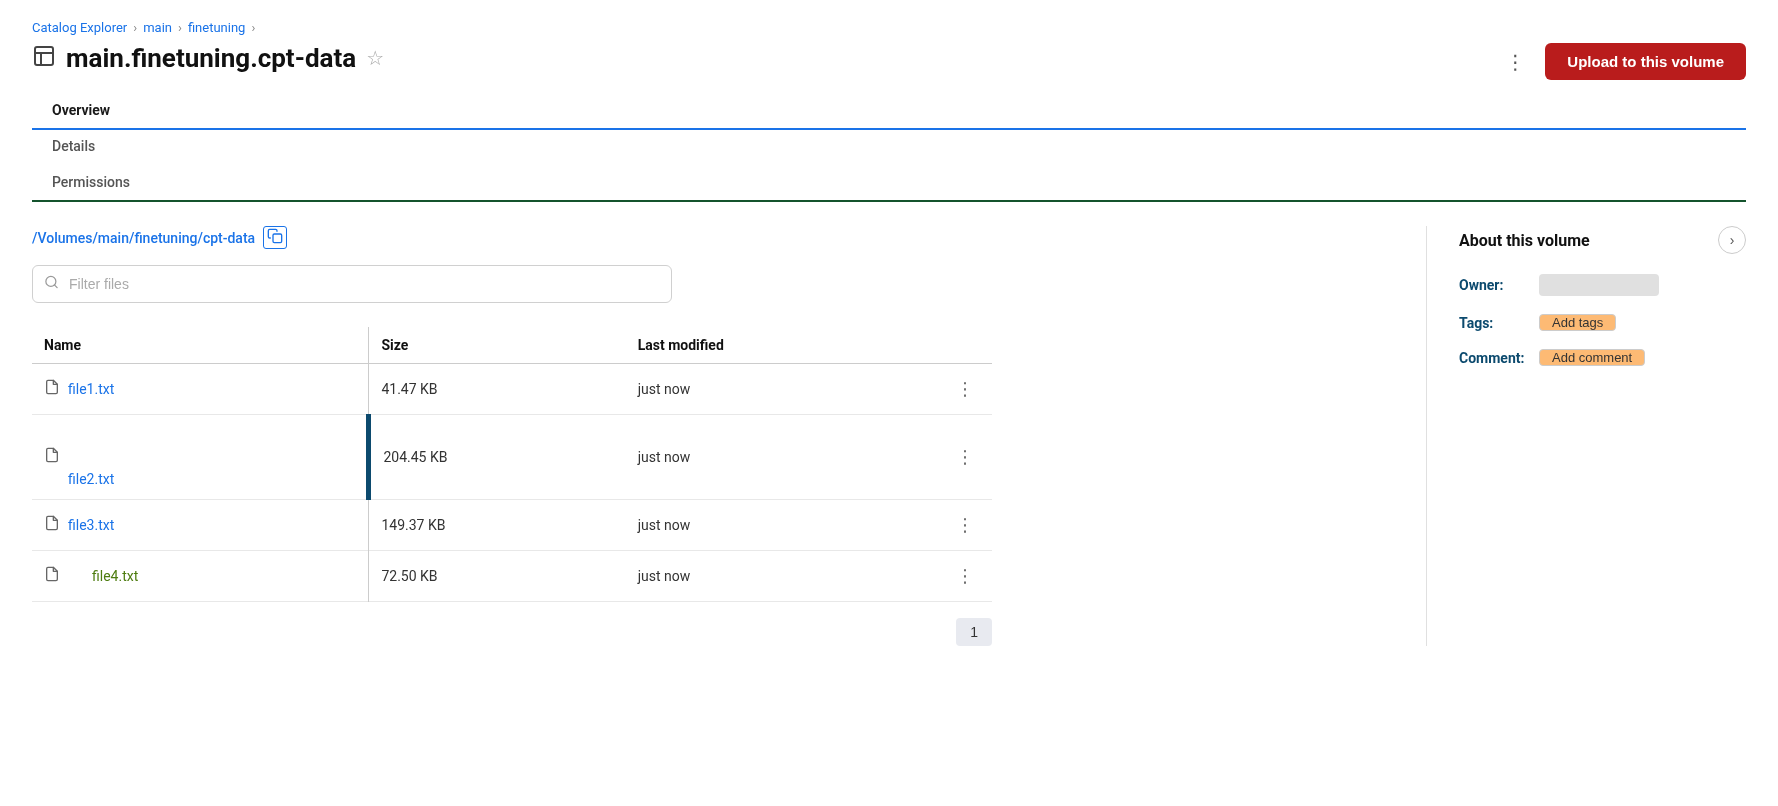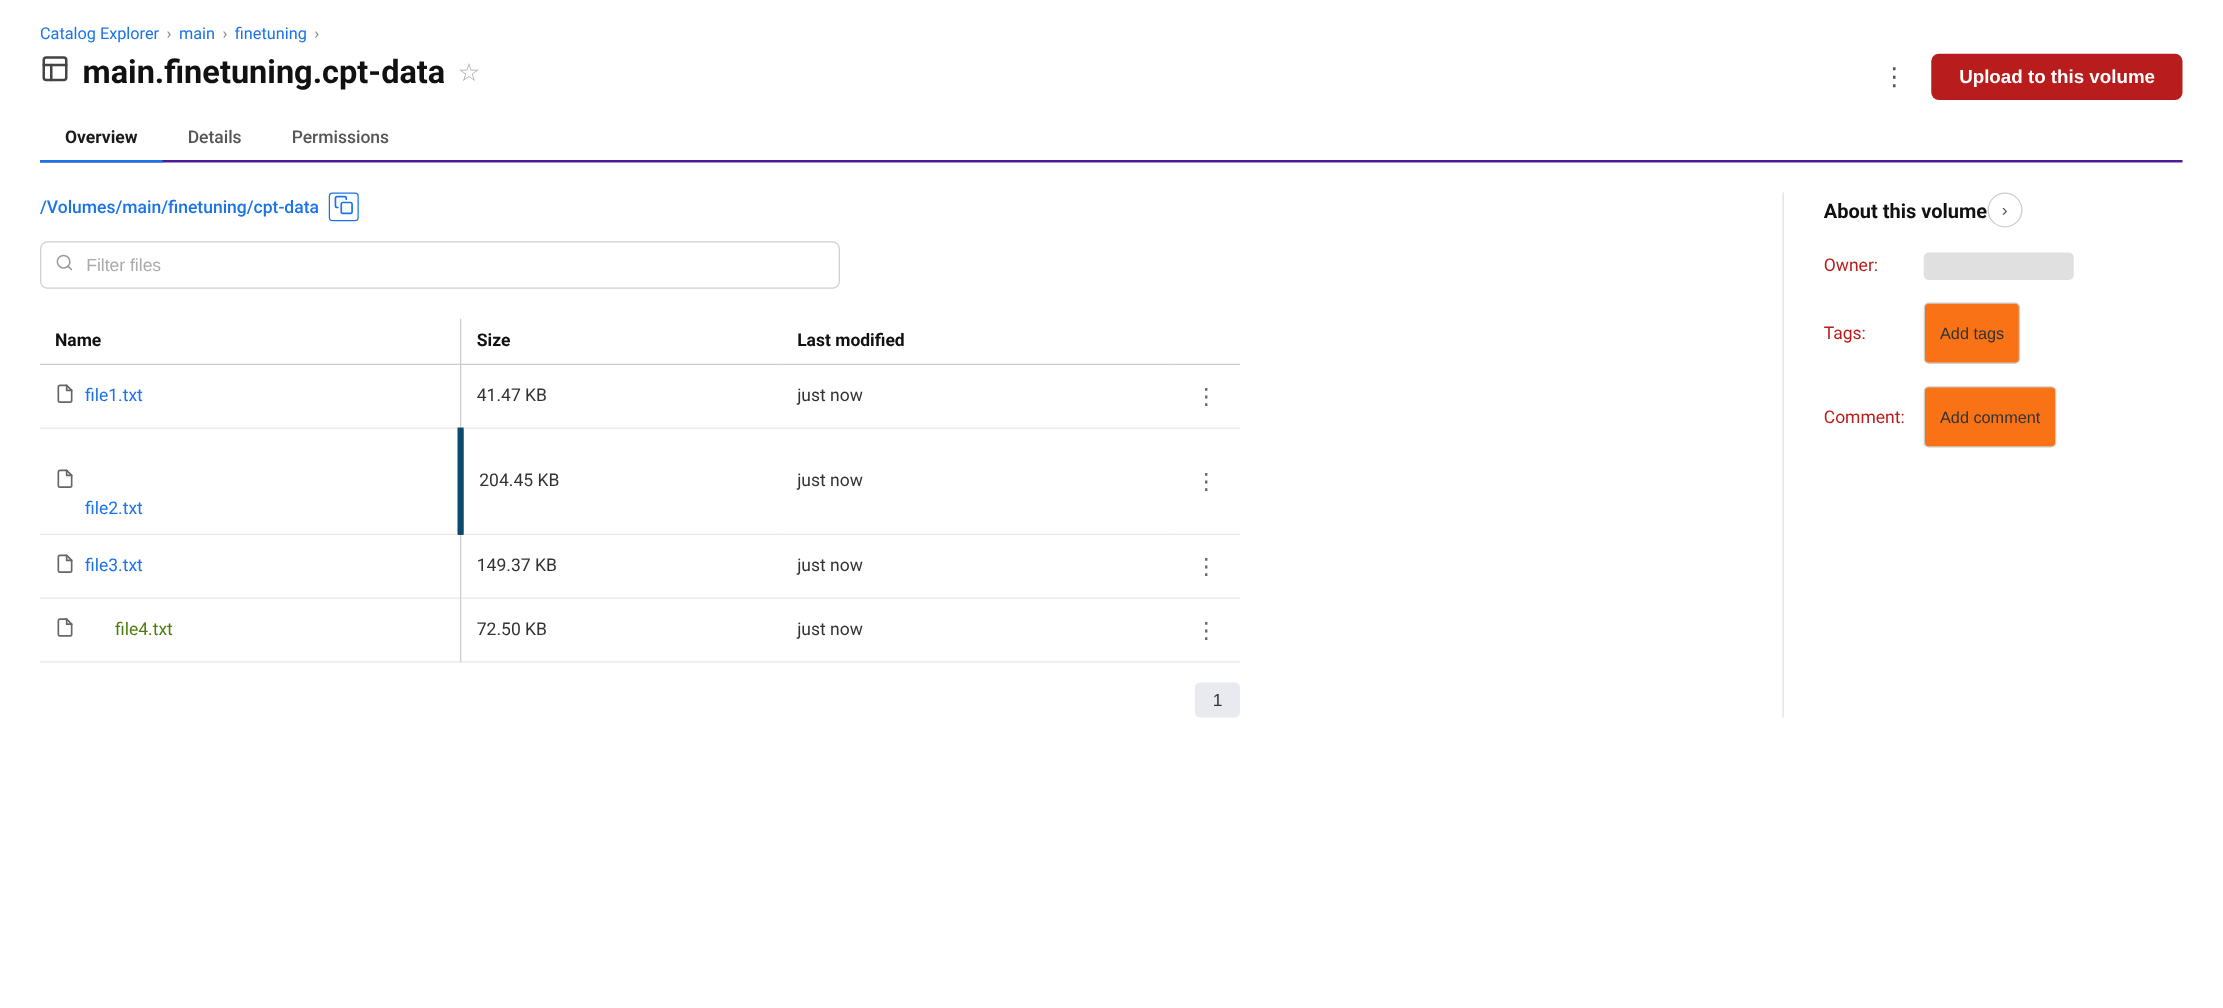--- a/index.html
+++ b/index.html
@@ -73,22 +73,23 @@
       padding: 10px 22px;
       font-size: 15px;
       font-weight: 600;
       cursor: pointer;
     }
 
     
     .tabs {
       display: flex;
       gap: 0;
-      border-bottom: 2px solid #4c1d95;
+      border-bottom: 2px solid #14532d;
       margin-bottom: 0;
+      flex-direction: column;
     }
     .tab {
       padding: 10px 20px;
       font-size: 14px;
       cursor: pointer;
       border-bottom: 2px solid transparent;
       margin-bottom: -2px;
       color: #555;
       font-weight: 500;
     }
@@ -226,21 +227,21 @@
     
     .right-panel {
       width: 320px;
       flex-shrink: 0;
       border-left: 1px solid #e0e0e0;
       padding-left: 32px;
     }
     .about-header {
       display: flex;
       align-items: center;
-      justify-content: flex-start;
+      justify-content: space-between;
       margin-bottom: 20px;
     }
     .about-title {
       font-size: 16px;
       font-weight: 700;
       color: #111;
     }
     .expand-btn {
       background: none;
       border: 1.5px solid #ccc;
@@ -255,37 +256,37 @@
       justify-content: center;
     }
 
     .meta-row {
       display: flex;
       align-items: center;
       gap: 10px;
       margin-bottom: 18px;
     }
     .meta-label {
-      font-weight: 400;
-      font-size: 14px;
-      color: #b91c1c;
+      font-weight: 700;
+      font-size: 14px;
+      color: #0c4a6e;
       min-width: 70px;
     }
     .owner-placeholder {
       background: #e0e0e0;
       border-radius: 4px;
       width: 120px;
       height: 22px;
       display: inline-block;
     }
     .tag-btn, .comment-btn {
       border: 1.5px solid #ccc;
-      background: #f97316;
+      background: #fdba74;
       border-radius: 4px;
-      padding: 16px 12px;
+      padding: 0 12px;
       font-size: 13px;
       cursor: pointer;
       color: #333;
       text-align: right;
     }
   </style>
 </head>
 <body>
 
 <div class="page-wrapper">

